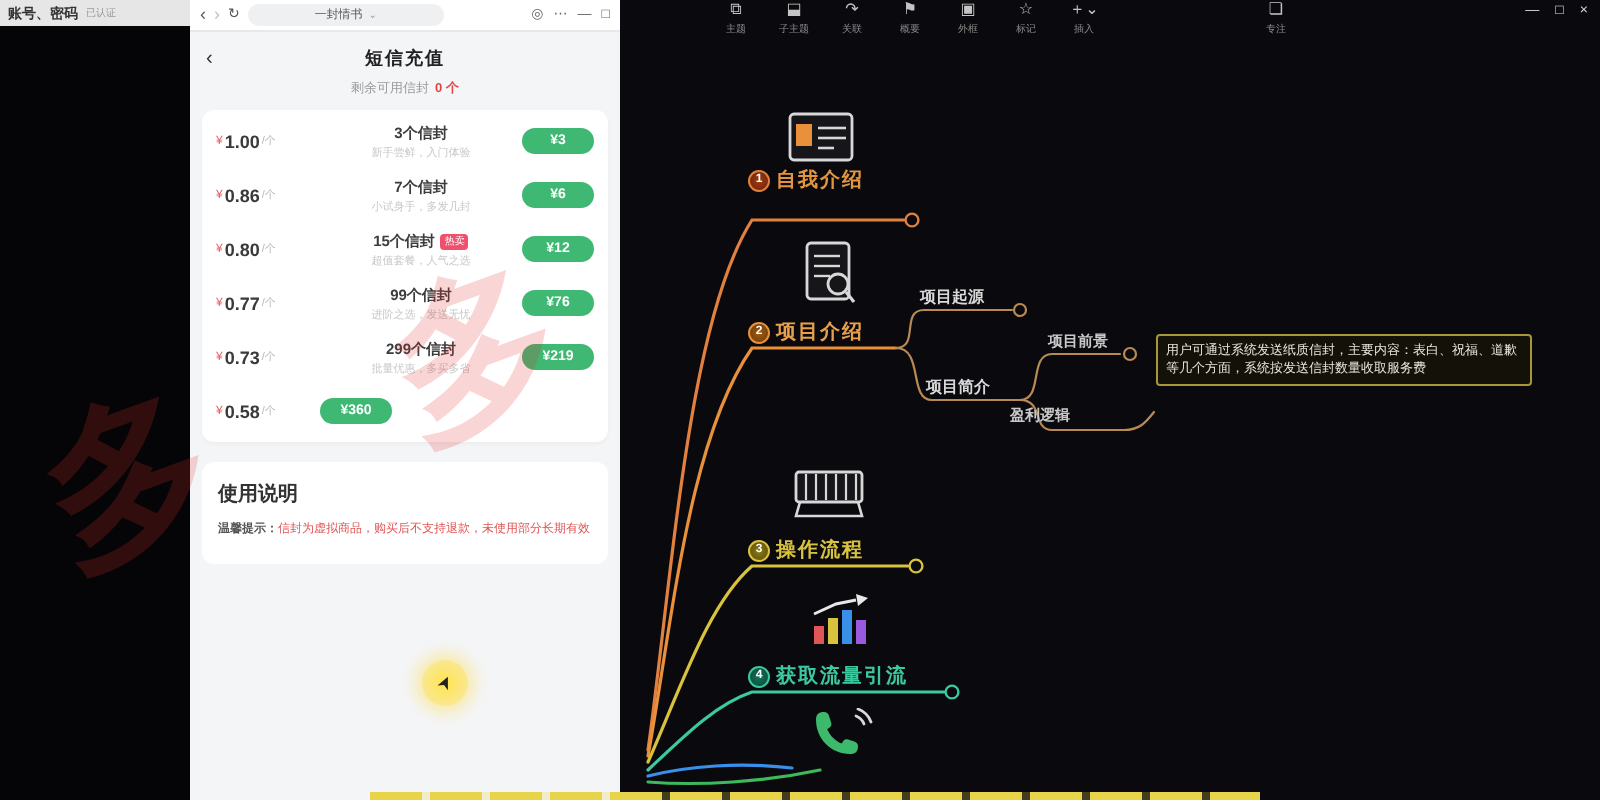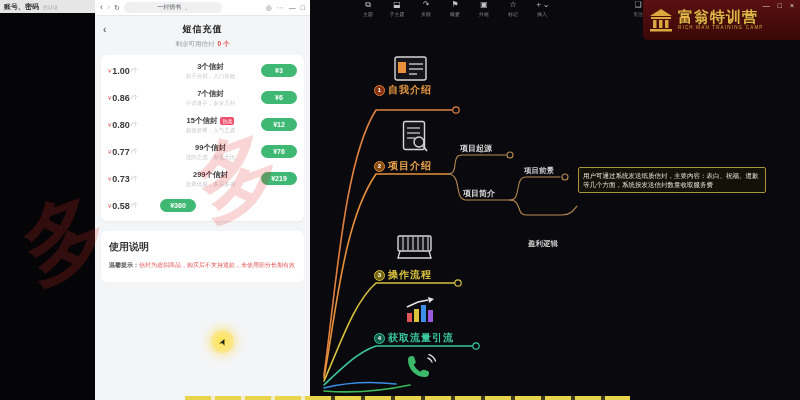--- a/index.html
+++ b/index.html
@@ -379,39 +379,25 @@
       <span class="node-label t3">操作流程</span>
     </div>
     <div class="node" style="left:64px; top:331px;">
       <span class="num-circle n4">4</span>
       <span class="node-label t4">获取流量引流</span>
     </div>
 
     <span class="child-label" style="left:150px; top:143px;">项目起源</span>
     <span class="child-label" style="left:153px; top:188px;">项目简介</span>
     <span class="child-label sm" style="left:214px; top:166px;">项目前景</span>
-    <span class="child-label sm" style="left:218px; top:203px;margin-top:36px;">盈利逻辑</span>
+    <span class="child-label sm" style="left:195px; top:203px;">盈利逻辑</span>
 
     <div class="note-box">用户可通过系统发送纸质信封，主要内容：表白、祝福、道歉等几个方面，系统按发送信封数量收取服务费</div>
   </div>
 
-  <div class="abs logo">
-    <svg width="26" height="26" viewBox="0 0 26 26">
-      <polygon points="2,9 13,2 24,9" fill="#d9a93f"></polygon>
-      <rect x="3" y="10" width="20" height="2" fill="#d9a93f"></rect>
-      <rect x="5" y="13" width="3.5" height="8" fill="#d9a93f"></rect>
-      <rect x="11" y="13" width="3.5" height="8" fill="#d9a93f"></rect>
-      <rect x="17" y="13" width="3.5" height="8" fill="#d9a93f"></rect>
-      <rect x="2" y="22" width="22" height="2.5" fill="#d9a93f"></rect>
-    </svg>
-    <div class="logo-txt">
-      <span class="logo-cn">富翁特训营</span>
-      <span class="logo-en">RICH MAN TRAINING CAMP</span>
-    </div>
-  </div>
 
   <div class="abs win-controls">
     <span>—</span>
     <span>□</span>
     <span>×</span>
   </div>
 
   <div class="abs karaoke-strip"></div>
 
 </div>

